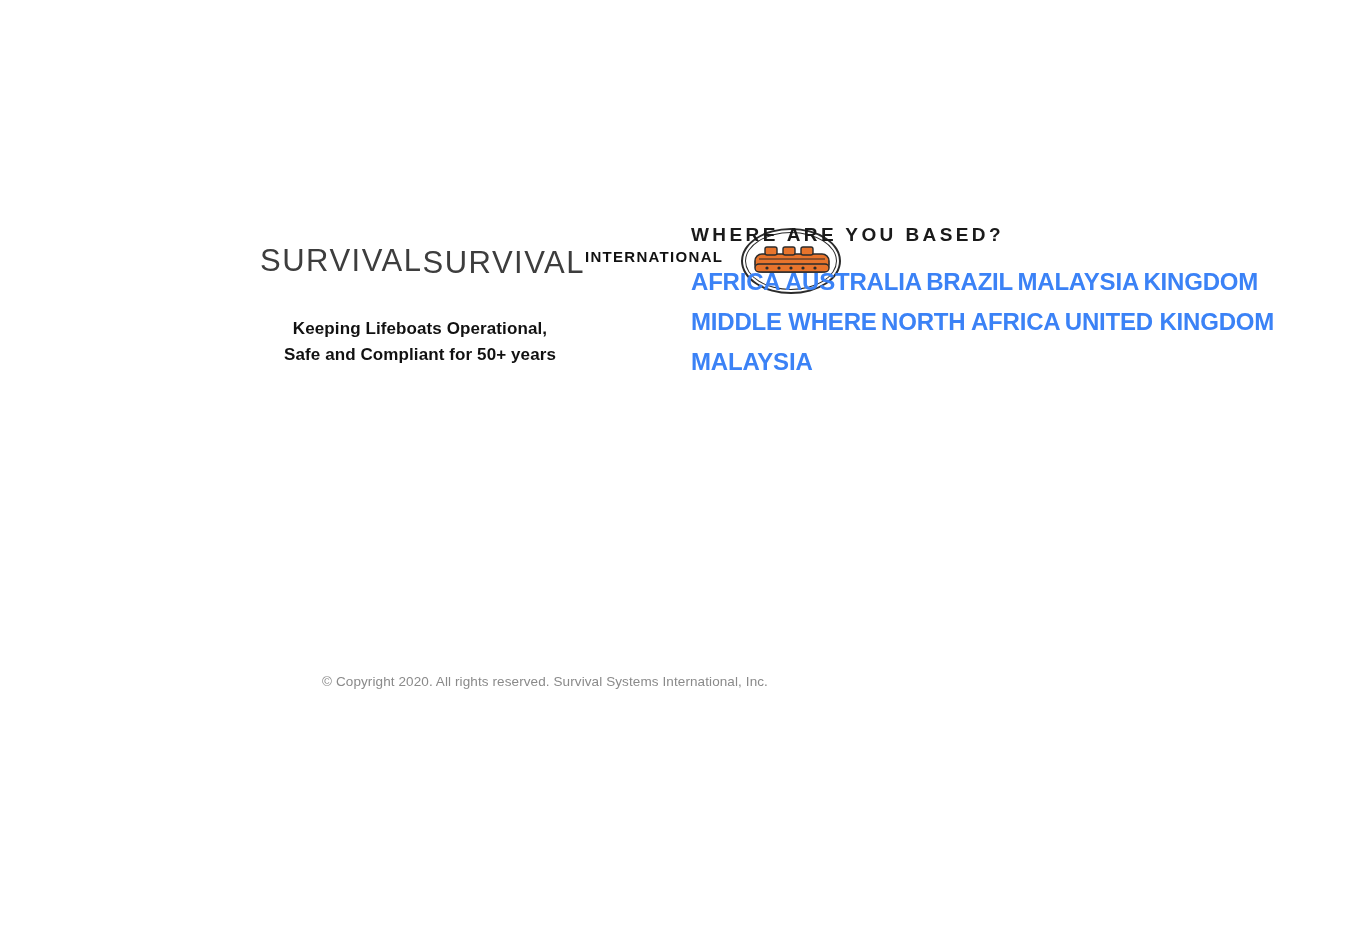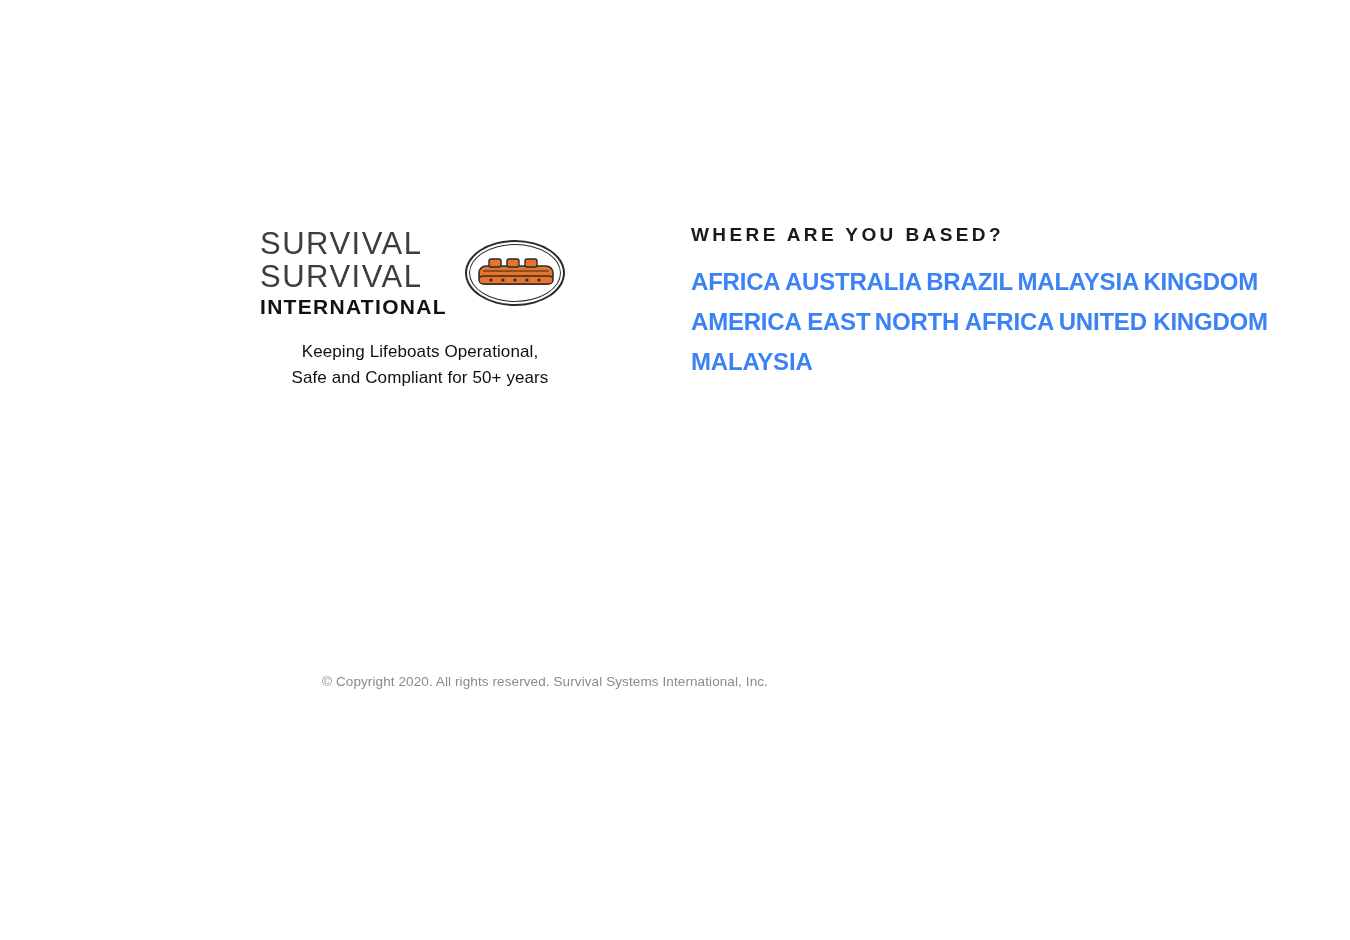--- a/index.html
+++ b/index.html
@@ -31,37 +31,37 @@
   }
 
   .logo-row {
     display: flex;
     align-items: center;
     gap: 18px;
   }
 
   .wordmark {
     display: flex;
-    flex-direction: column;
+    flex-direction: row;
     line-height: 1.0;
   }
 
   .wordmark .w1,
   .wordmark .w2 {
     font-size: 31px;
     letter-spacing: 1.5px;
     font-weight: 400;
     color: #3d3d3d;
     font-family: "Liberation Sans", sans-serif;
   }
   .wordmark .w2 {
     margin-top: 2px;
   }
   .wordmark .w3 {
-    font-size: 21px;
+    font-size: 15px;
     letter-spacing: 1.3px;
     font-weight: 700;
     color: #111111;
     margin-top: 4px;
   }
 
   .boat-badge {
     width: 100px;
     height: 66px;
     position: relative;
@@ -80,21 +80,21 @@
   .boat-svg {
     position: absolute;
     left: 12px;
     top: 16px;
   }
 
   .tagline {
     margin-top: 22px;
     text-align: center;
     font-size: 17px;
-    font-weight: 400;
+    font-weight: 700;
     line-height: 1.55;
     color: #111111;
     letter-spacing: 0.1px;
     width: 320px;
   }
 
   
   .regions-block {
     position: absolute;
     left: 691px;
@@ -177,21 +177,21 @@
   </div>
 
   <div class="regions-block">
     <div class="regions-heading">WHERE ARE YOU BASED?</div>
     <ul class="region-list">
       <li class="region-item">AFRICA</li>
       <li class="region-item">AUSTRALIA</li>
       <li class="region-item">BRAZIL</li>
       <li class="region-item">MALAYSIA</li>
       <li class="region-item">KINGDOM</li>
-      <li class="region-item">AMERICA EAST</li>
+      <li class="region-item">MIDDLE WHERE</li>
       <li class="region-item">NORTH AFRICA</li>
       <li class="region-item">UNITED KINGDOM</li>
       <li class="region-item">MALAYSIA</li>
     </ul>
   </div>
 
   <div class="copyright">© Copyright 2020. All rights reserved. Survival Systems International, Inc.</div>
 
 </div>
 

